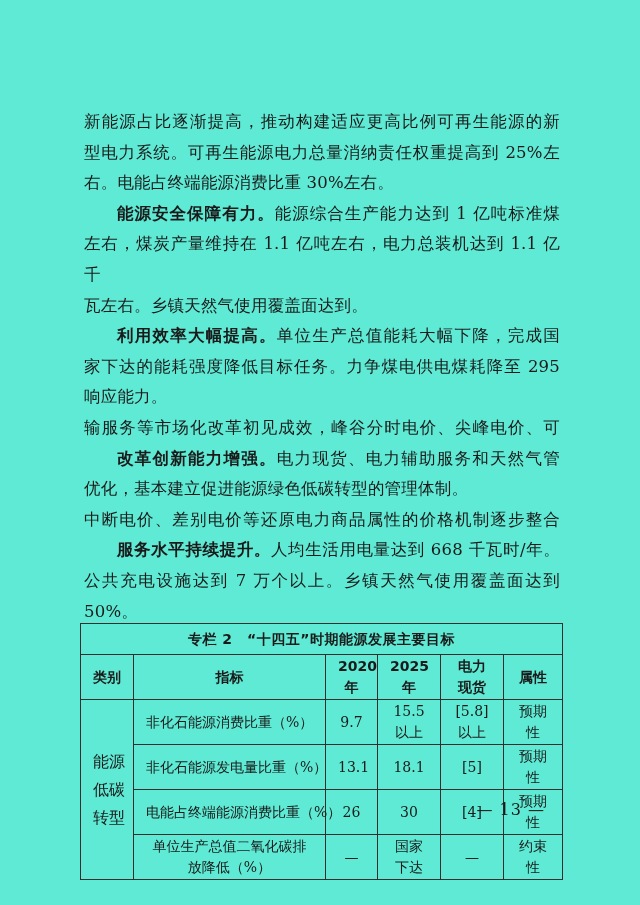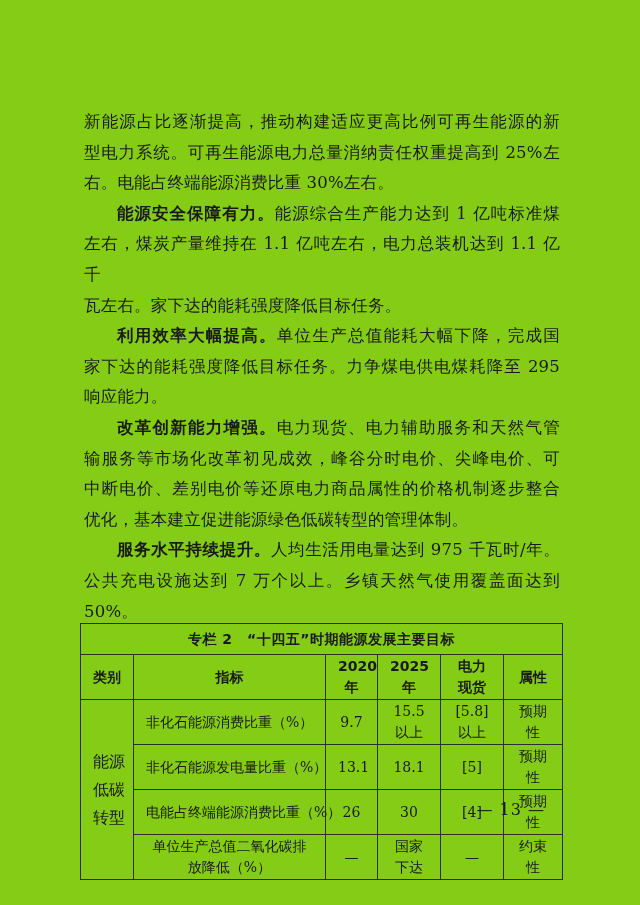--- a/index.html
+++ b/index.html
@@ -3,21 +3,21 @@
 <meta charset="utf-8">
 <style>
   html,body { margin:0; padding:0; }
   body {
     width:640px; height:905px;
     background:#fbfbf9;
     font-family:"DejaVu Serif","Liberation Serif",serif;
     color:#1a1a1a;
     overflow:hidden;
   }
-  .page { position:relative; width:640px; height:905px; background:#84cc16; }
+  .page { position:relative; width:640px; height:905px; background:#5eead4; }
   .content { position:absolute; left:84px; top:107px; width:476px; }
 
   .para { margin:0; }
   .ln {
     font-size:16.5px;
     line-height:30.6px;
     text-align:justify;
     text-align-last:justify;
     white-space:normal;
     letter-spacing:0.2px;
@@ -75,38 +75,38 @@
 
     <div class="para">
       <div class="ln"><b class="lead"></b><span>新能源占比逐渐提高，推动构建适应更高比例可再生能源的新</span></div>
       <div class="ln">型电力系统。可再生能源电力总量消纳责任权重提高到 25%左</div>
       <div class="ln last">右。电能占终端能源消费比重 30%左右。</div>
     </div>
 
     <div class="para">
       <div class="ln indent"><b class="lead">能源安全保障有力。</b><span>能源综合生产能力达到 1 亿吨标准煤</span></div>
       <div class="ln">左右，煤炭产量维持在 1.1 亿吨左右，电力总装机达到 1.1 亿千</div>
-      <div class="ln last">瓦左右。家下达的能耗强度降低目标任务。</div>
+      <div class="ln last">瓦左右。乡镇天然气使用覆盖面达到。</div>
     </div>
 
     <div class="para">
       <div class="ln indent"><b class="lead">利用效率大幅提高。</b><span>单位生产总值能耗大幅下降，完成国</span></div>
       <div class="ln">家下达的能耗强度降低目标任务。力争煤电供电煤耗降至 295</div>
       <div class="ln last">响应能力。</div>
     </div>
 
     <div class="para">
+      <div class="ln">输服务等市场化改革初见成效，峰谷分时电价、尖峰电价、可</div>
       <div class="ln indent"><b class="lead">改革创新能力增强。</b><span>电力现货、电力辅助服务和天然气管</span></div>
-      <div class="ln">输服务等市场化改革初见成效，峰谷分时电价、尖峰电价、可</div>
+      <div class="ln last">优化，基本建立促进能源绿色低碳转型的管理体制。</div>
       <div class="ln">中断电价、差别电价等还原电力商品属性的价格机制逐步整合</div>
-      <div class="ln last">优化，基本建立促进能源绿色低碳转型的管理体制。</div>
     </div>
 
     <div class="para">
-      <div class="ln indent"><b class="lead">服务水平持续提升。</b><span>人均生活用电量达到 975 千瓦时/年。</span></div>
+      <div class="ln indent"><b class="lead">服务水平持续提升。</b><span>人均生活用电量达到 668 千瓦时/年。</span></div>
       <div class="ln">公共充电设施达到 7 万个以上。乡镇天然气使用覆盖面达到</div>
       <div class="ln last">50%。</div>
     </div>
 
     <table class="goals">
       <colgroup>
         <col style="width:53px">
           <col style="width:192px">
           <col style="width:52px">
         <col style="width:63px">

